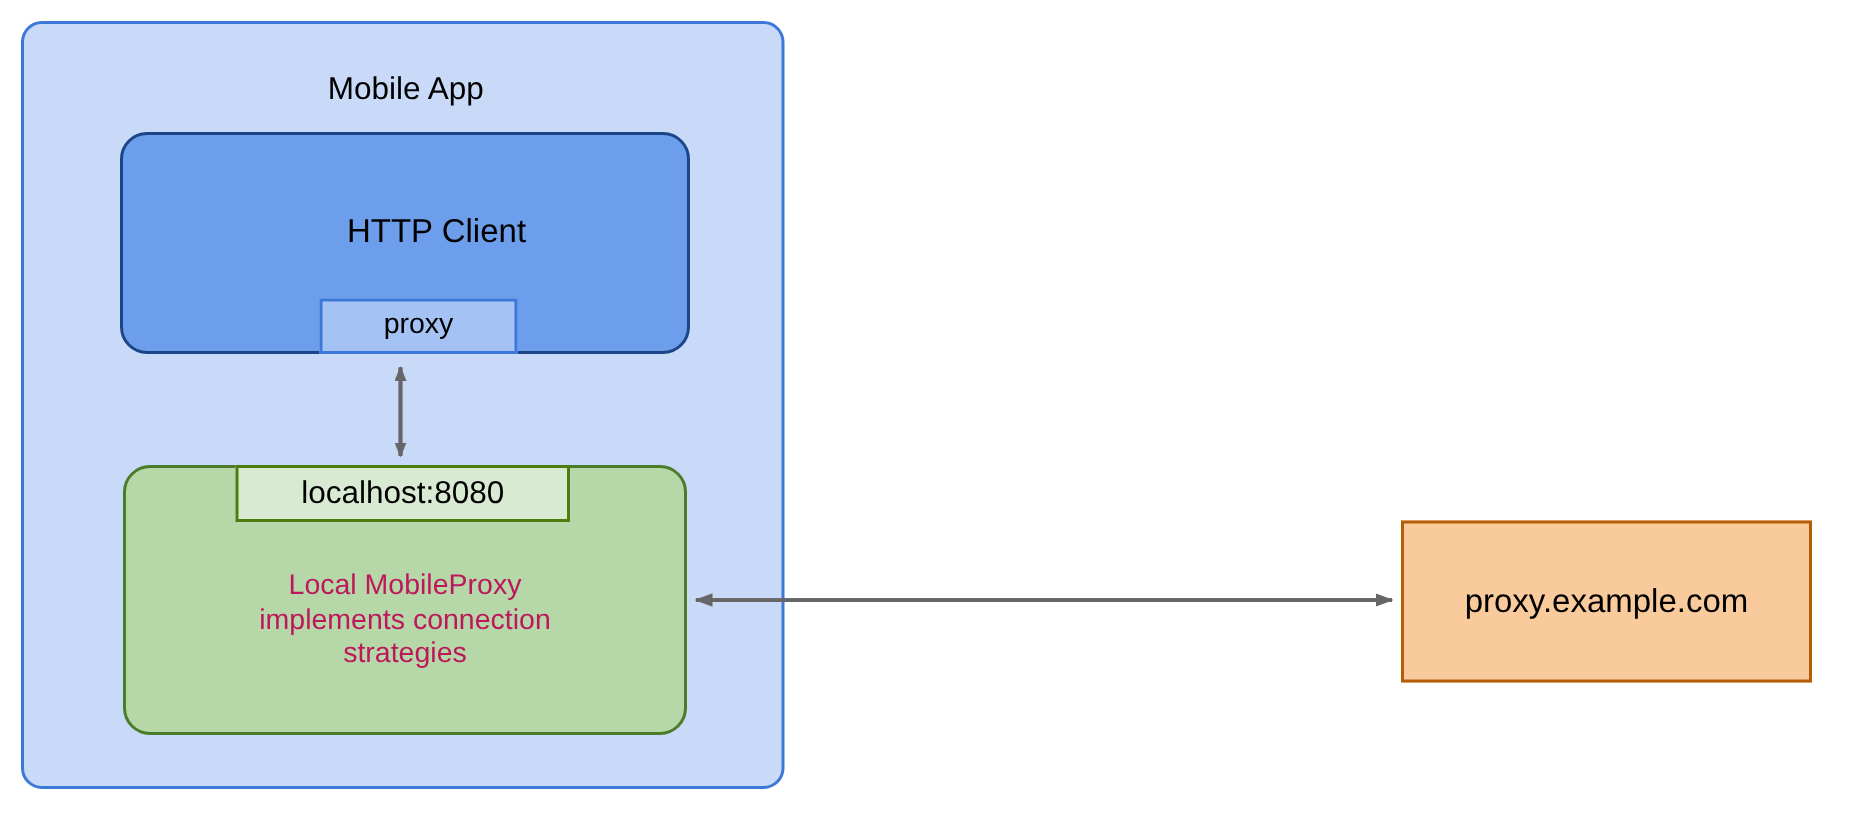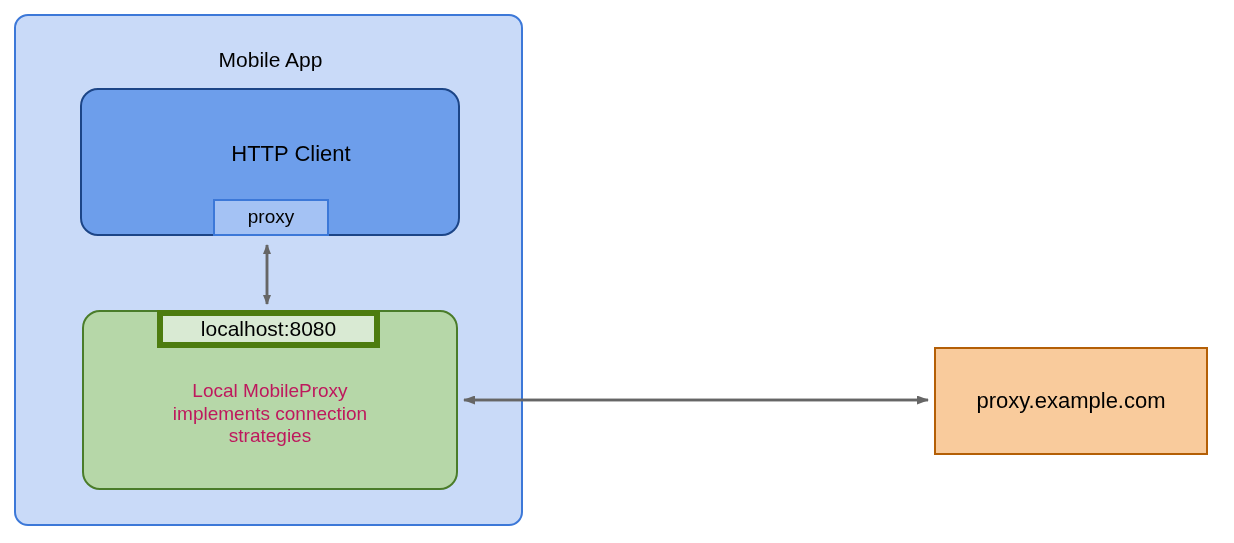--- a/index.html
+++ b/index.html
@@ -69,21 +69,21 @@
     color: #000;
     position: relative;
     top: -8px;
     margin-left: 42px;
   }
 
   
   #proxy-port-box {
     left: 213px;
     top: 199px;
-    width: 116px;
+    width: 132px;
     height: 37px;
     background: #a4c2f4;
     border: 2px solid #3c78d8;
     font-size: 19px;
   }
 
   
   #local-proxy-box {
     left: 82px;
     top: 310px;
@@ -102,21 +102,21 @@
     white-space: pre-line;
   }
 
   
   #localhost-port-box {
     left: 157px;
     top: 310px;
     width: 223px;
     height: 38px;
     background: #d9ead3;
-    border: 6px solid #4d7c0f;
+    border: 2px solid #4d7c0f;
     font-size: 21px;
   }
 
   
   #remote-server-box {
     left: 934px;
     top: 347px;
     width: 274px;
     height: 108px;
     background: #f9cb9c;

